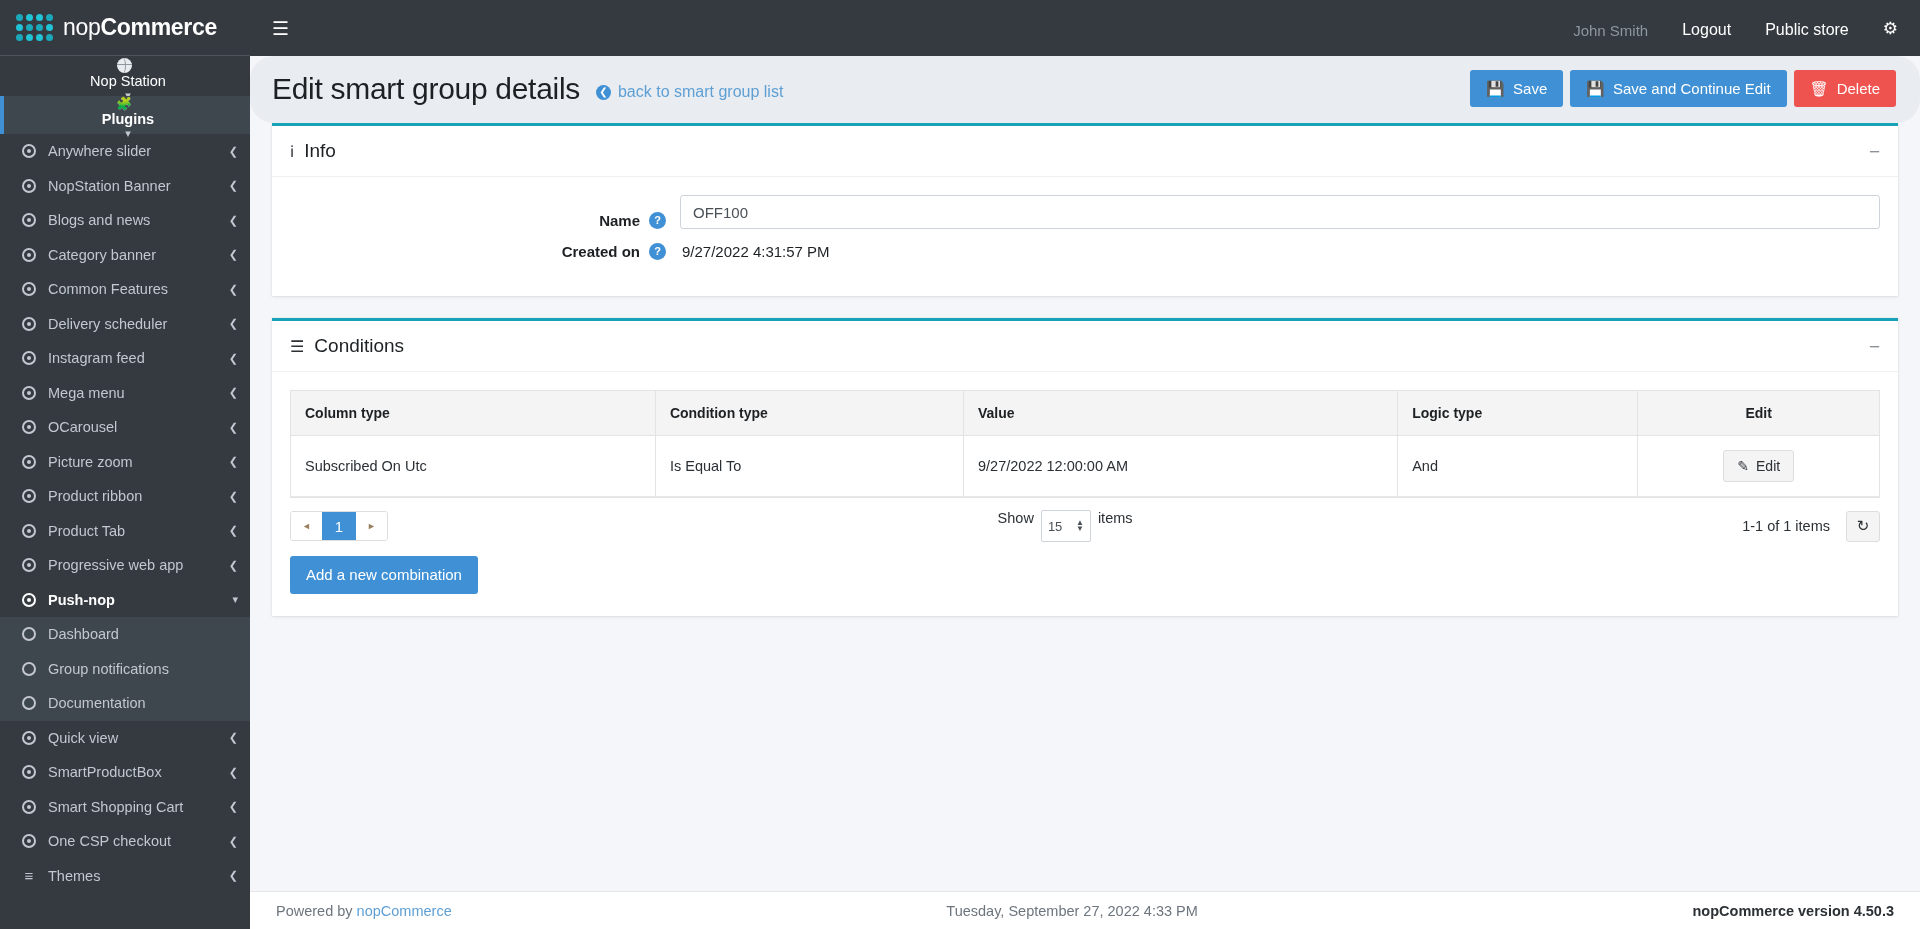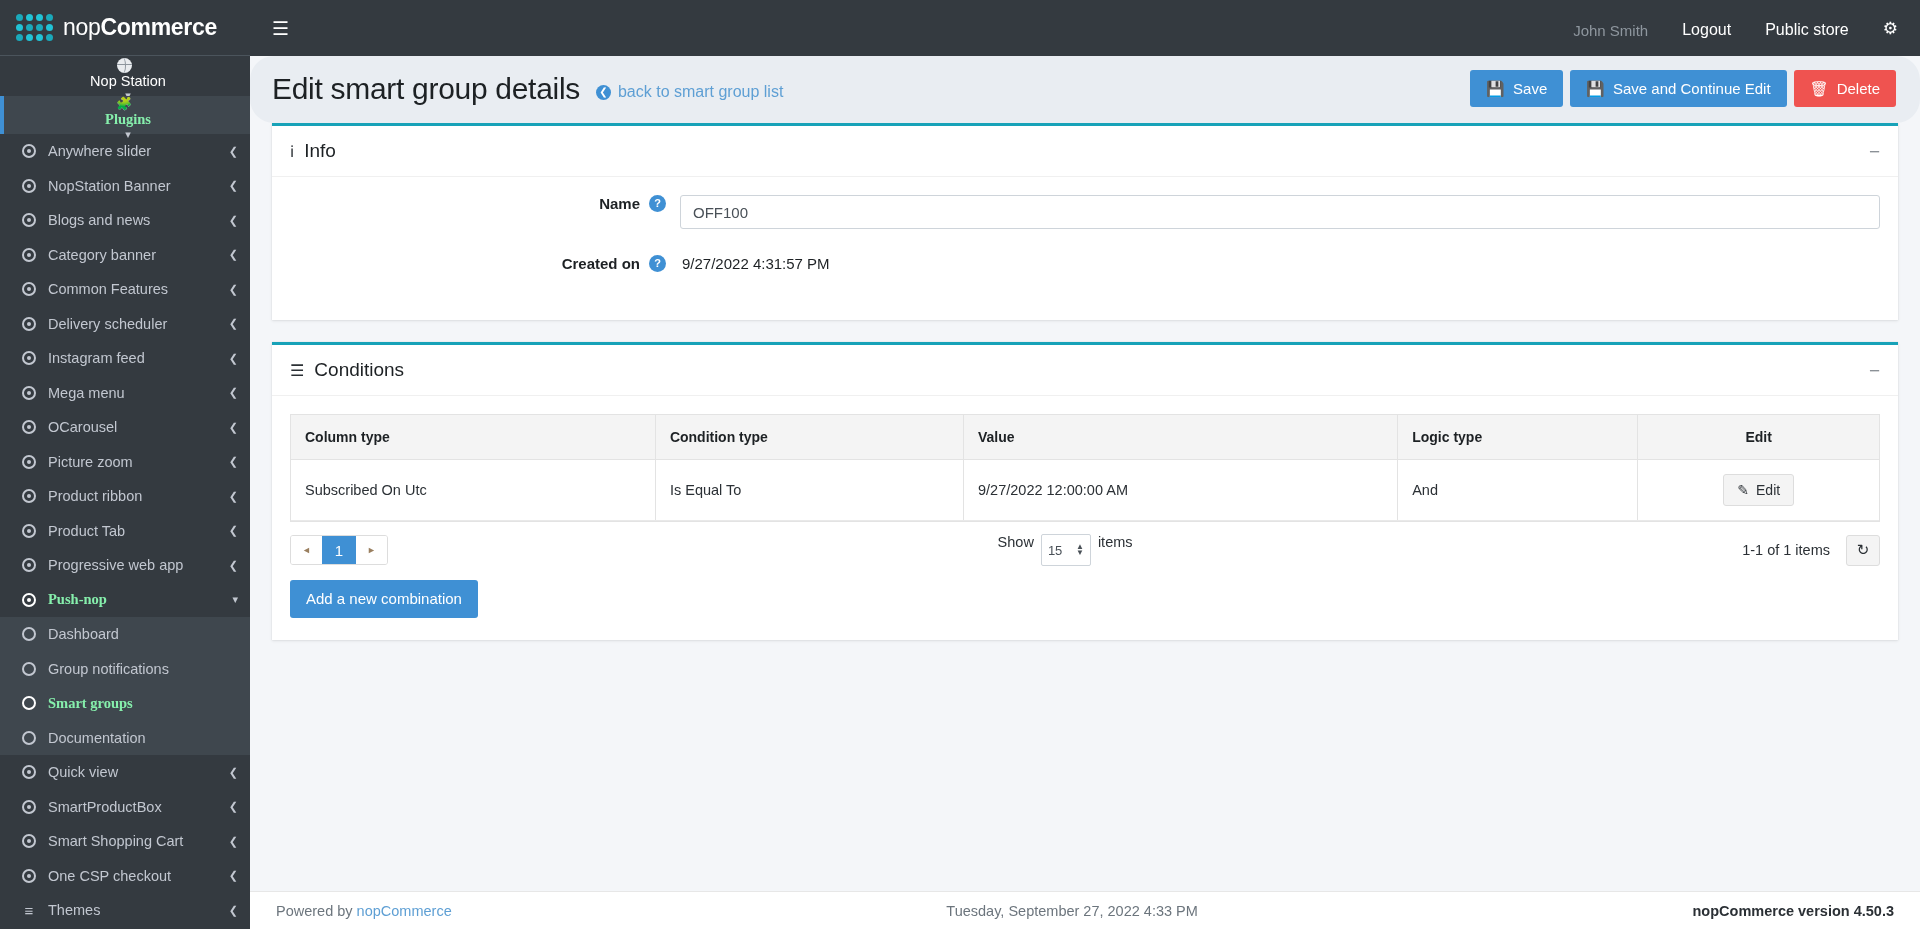--- a/index.html
+++ b/index.html
@@ -40,21 +40,21 @@
   .nav-item.header-row { height: 38px; flex-direction: column; }
   .nav-item.active-root {
     background: #3f474e;
   }
   .nav-item.active-root::before {
     content: ""; position: absolute; left: 0; top: 0; bottom: 0;
     width: 4px; background: #3f90d4;
   }
   .nav-item.sub { background: #3f474e; }
   .nav-item .lbl { flex: 1; }
-  .nav-item.bold .lbl { color: #86efac; font-weight: 700; font-family: Liberation Serif, serif; }
+  .nav-item.bold .lbl { color: #ffffff; font-weight: 700; }
   .nav-item.white .lbl { color: #fff; }
   .ic {
     width: 22px; min-width: 22px; margin-right: 8px;
     display: flex; align-items: center; justify-content: center;
     color: #c2c7d0; font-size: 13px;
   }
   
   .ic-dot {
     width: 14px; height: 14px; border-radius: 50%;
     border: 2px solid #c2c7d0; display: flex;
@@ -128,21 +128,21 @@
   .card-head {
     display: flex; align-items: center;
     padding: 14px 18px; border-bottom: 1px solid #f0f0f0;
   }
   .card-title { font-size: 19px; color: #1d2124; display: flex; align-items: center; gap: 10px; font-weight: 400; }
   .card-title .ci { font-size: 16px; color: #2b3035; }
   .collapse-btn { margin-left: auto; color: #8b9197; font-size: 19px; cursor: pointer; line-height: 0.6; }
 
   .card-body { padding: 18px 18px 22px 18px; }
 
-  .form-row { display: flex; align-items: flex-start; margin-bottom: 26px; }
+  .form-row { display: flex; align-items: flex-end; margin-bottom: 14px; }
   .form-label {
     width: 390px; min-width: 390px; text-align: right; padding-right: 14px;
     font-size: 15px; color: #1d2124; font-weight: 700;
     display: flex; align-items: center; justify-content: flex-end; gap: 9px;
   }
   .q-icon {
     width: 17px; height: 17px; border-radius: 50%; background: #3f90d4; color: #fff;
     font-size: 11px; font-weight: 700; display: inline-flex;
     align-items: center; justify-content: center; cursor: pointer; line-height: 1;
   }
@@ -349,26 +349,20 @@
             <span class="ic">
               <span class="ic-dot hollow"></span>
             </span>
             <span class="lbl">Dashboard</span>
           </div>
           <div class="nav-item sub">
             <span class="ic">
               <span class="ic-dot hollow"></span>
             </span>
             <span class="lbl">Group notifications</span>
-          </div>
-          <div class="nav-item sub bold">
-            <span class="ic">
-              <span class="ic-dot hollow bright"></span>
-            </span>
-            <span class="lbl">Smart groups</span>
           </div>
           <div class="nav-item sub">
             <span class="ic">
               <span class="ic-dot hollow"></span>
             </span>
             <span class="lbl">Documentation</span>
           </div>
           <div class="nav-item">
             <span class="ic">
               <span class="ic-dot"></span>

